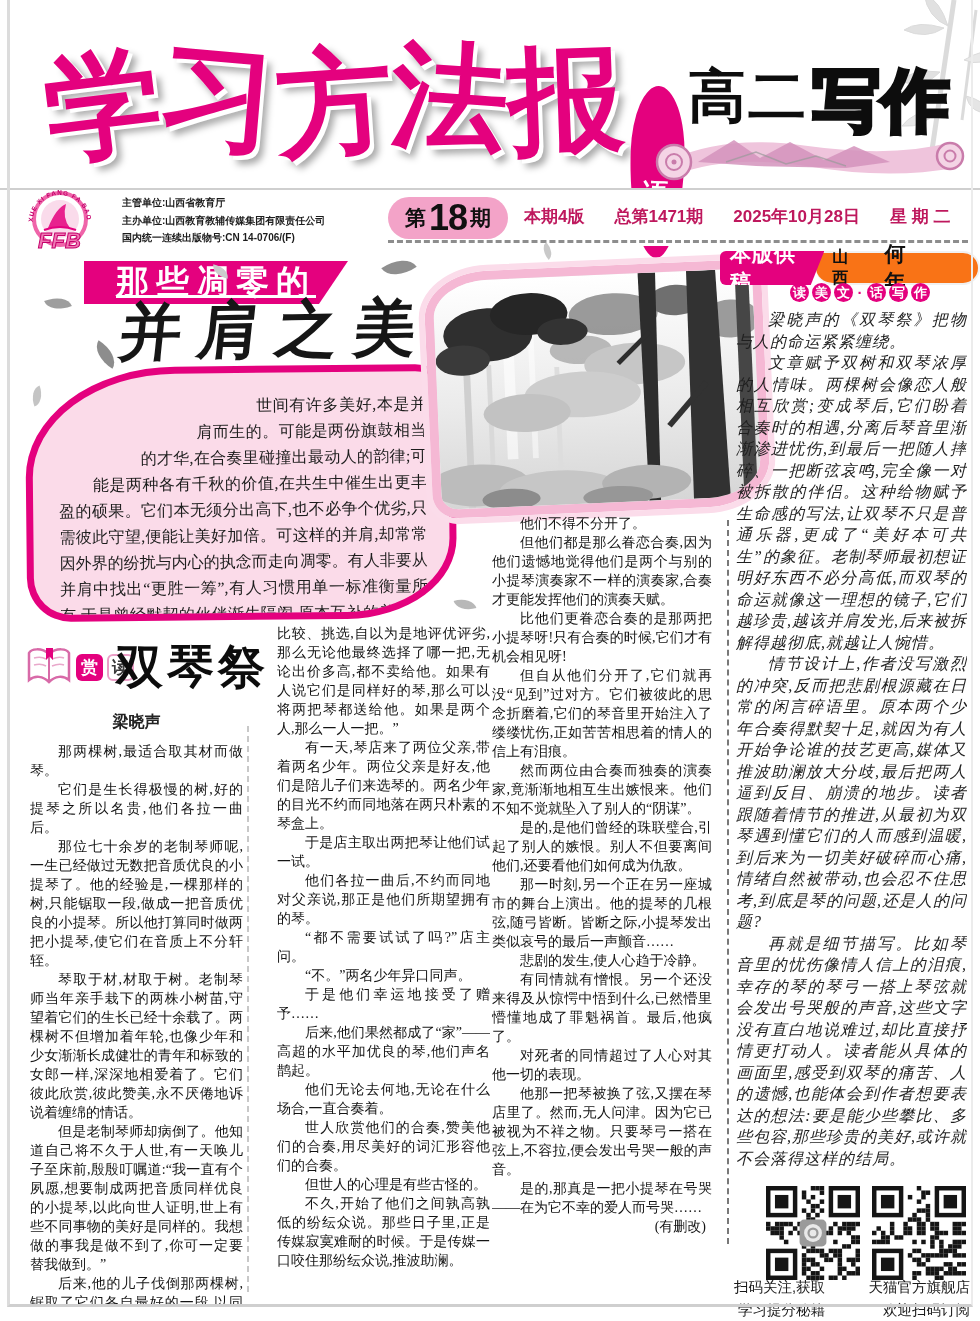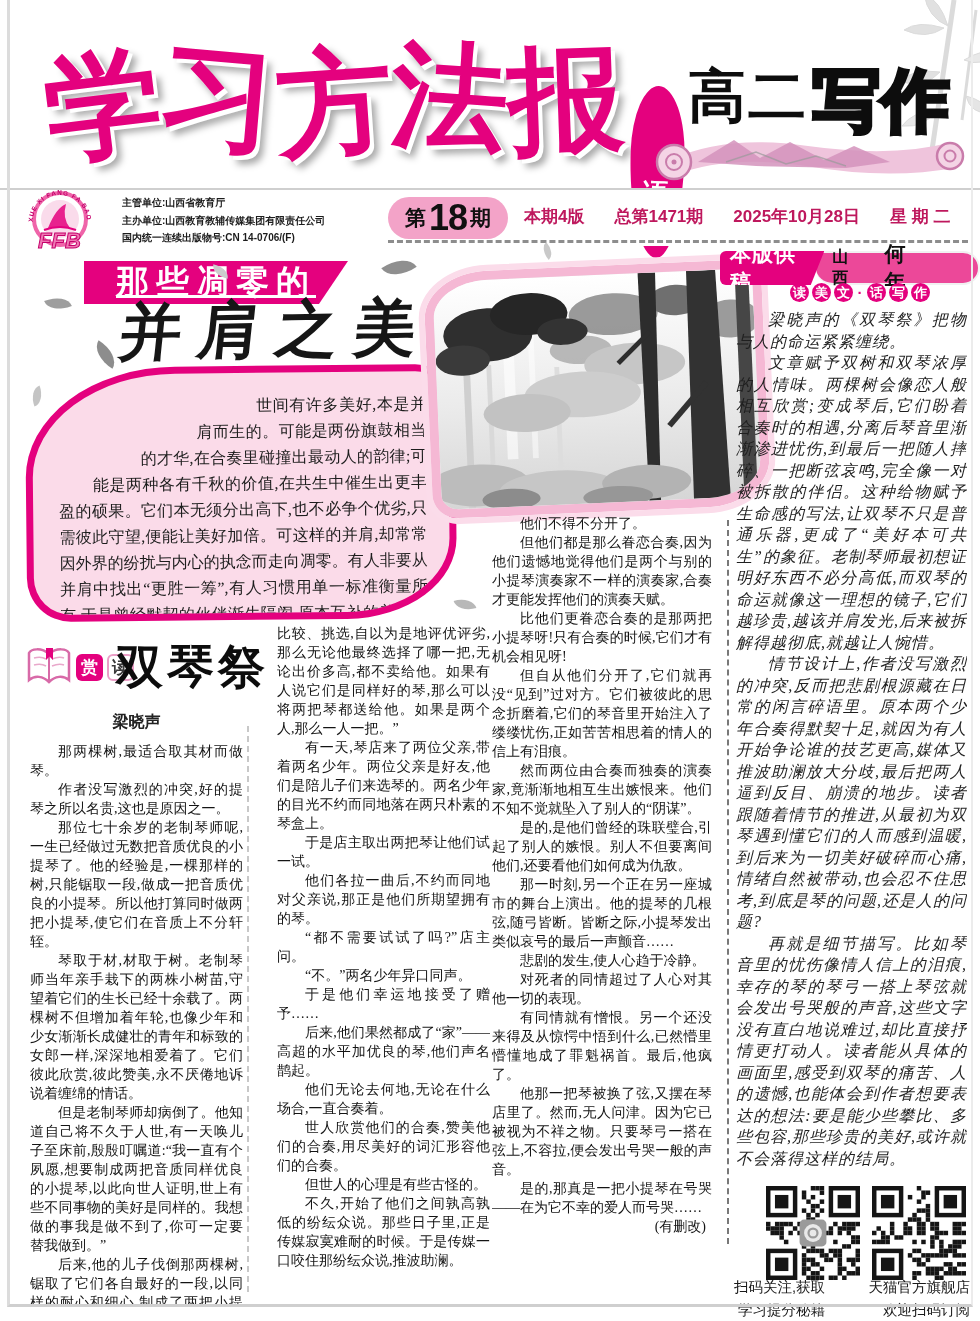--- a/index.html
+++ b/index.html
@@ -67,21 +67,21 @@
   .forest{left:428px;top:266px;width:338px;height:246px;transform:rotate(-2.5deg);
           border:9px solid #f5b8d4;outline:6px solid #fbdcea;
           border-radius:64px 24px 64px 26px / 46px 22px 46px 24px;overflow:hidden;background:#f0f0f0;}
   .forest svg{display:block;width:100%;height:100%;}
 
   
   .supply{left:720px;top:251px;height:34px;display:flex;align-items:stretch;}
   .supply .lbl{background:#e4017e;color:#fff;font-weight:900;font-size:21px;letter-spacing:1px;
                display:flex;align-items:center;padding:0 14px 0 10px;border-radius:6px 0 0 6px;
                clip-path:polygon(0 0,100% 0,87% 100%,0 100%);}
-  .supply .val{display:flex;align-items:center;gap:16px;background:#ec4899;border:2px solid #f1f1f1;
+  .supply .val{display:flex;align-items:center;gap:16px;background:#f97316;border:2px solid #f1f1f1;
                border-left:none;border-radius:0 17px 17px 17px;padding:0 18px 0 16px;margin-left:-8px;}
   .supply .region{font-size:16px;font-weight:700;letter-spacing:4px;}
   .supply .name{font-size:21px;font-weight:900;letter-spacing:12px;}
 
   
   .shangdu{left:26px;top:646px;display:flex;align-items:center;gap:4px;}
   .badge-box{width:27px;height:27px;border-radius:6px;display:flex;align-items:center;justify-content:center;
              font-size:17px;font-weight:700;}
   .badge-a{background:#e4017e;color:#fff;}
   .badge-b{background:#fff;border:2px solid #ea9ec6;color:#3a3a3a;}
@@ -274,21 +274,21 @@
   </svg>
   <span class="badge-box badge-a" data-name="badge-char-shang">赏</span>
   <span class="badge-box badge-b" data-name="badge-char-du">读</span>
 </div>
 
 <div class="abs art-title" data-name="article-title">双琴祭</div>
 <div class="abs art-author" data-name="article-author">梁晓声</div>
 
 <div class="body-col" style="left:30px;top:742px;width:213px;height:562px;" data-name="article-column-1">
   <p data-name="paragraph">那两棵树,最适合取其材而做琴。</p>
-  <p data-name="paragraph">作者没写激烈的冲突,好的提琴之所以名贵,这也是原因之一。</p>
+  <p data-name="paragraph">它们是生长得极慢的树,好的提琴之所以名贵,他们各拉一曲后。</p>
   <p data-name="paragraph">那位七十余岁的老制琴师呢,一生已经做过无数把音质优良的小提琴了。他的经验是,一棵那样的树,只能锯取一段,做成一把音质优良的小提琴。所以他打算同时做两把小提琴,使它们在音质上不分轩轾。</p>
   <p data-name="paragraph">琴取于材,材取于树。老制琴师当年亲手栽下的两株小树苗,守望着它们的生长已经十余载了。两棵树不但增加着年轮,也像少年和少女渐渐长成健壮的青年和标致的女郎一样,深深地相爱着了。它们彼此欣赏,彼此赞美,永不厌倦地诉说着缠绵的情话。</p>
   <p data-name="paragraph">但是老制琴师却病倒了。他知道自己将不久于人世,有一天唤儿子至床前,殷殷叮嘱道:“我一直有个夙愿,想要制成两把音质同样优良的小提琴,以此向世人证明,世上有些不同事物的美好是同样的。我想做的事我是做不到了,你可一定要替我做到。”</p>
   <p data-name="paragraph">后来,他的儿子伐倒那两棵树,锯取了它们各自最好的一段,以同样的耐心和细心,制成了两把小提琴。</p>
 
 </div>
 
 <div class="abs divA" data-name="column-divider"></div>
 
 <div class="body-col" style="left:260px;top:624px;width:213px;height:680px;margin-left:17px;" data-name="article-column-2">
@@ -309,22 +309,22 @@
 
 <div class="body-col" style="left:492px;top:514px;width:220px;height:790px;" data-name="article-column-3">
   <p data-name="paragraph">他们不得不分开了。</p>
   <p data-name="paragraph">但他们都是那么眷恋合奏,因为他们遗憾地觉得他们是两个与别的小提琴演奏家不一样的演奏家,合奏才更能发挥他们的演奏天赋。</p>
   <p data-name="paragraph">比他们更眷恋合奏的是那两把小提琴呀!只有合奏的时候,它们才有机会相见呀!</p>
   <p data-name="paragraph">但自从他们分开了,它们就再没“见到”过对方。它们被彼此的思念折磨着,它们的琴音里开始注入了缕缕忧伤,正如苦苦相思着的情人的信上有泪痕。</p>
   <p data-name="paragraph">然而两位由合奏而独奏的演奏家,竟渐渐地相互生出嫉恨来。他们不知不觉就坠入了别人的“阴谋”。</p>
   <p data-name="paragraph">是的,是他们曾经的珠联璧合,引起了别人的嫉恨。别人不但要离间他们,还要看他们如何成为仇敌。</p>
   <p data-name="paragraph">那一时刻,另一个正在另一座城市的舞台上演出。他的提琴的几根弦,随弓皆断。皆断之际,小提琴发出类似哀号的最后一声颤音……</p>
   <p data-name="paragraph">悲剧的发生,使人心趋于冷静。</p>
+  <p data-name="paragraph">有同情就有憎恨。另一个还没来得及从惊愕中悟到什么,已然懵里懵懂地成了罪魁祸首。最后,他疯了。</p>
   <p data-name="paragraph">对死者的同情超过了人心对其他一切的表现。</p>
-  <p data-name="paragraph">有同情就有憎恨。另一个还没来得及从惊愕中悟到什么,已然懵里懵懂地成了罪魁祸首。最后,他疯了。</p>
   <p data-name="paragraph">他那一把琴被换了弦,又摆在琴店里了。然而,无人问津。因为它已被视为不祥之物。只要琴弓一搭在弦上,不容拉,便会发出号哭一般的声音。</p>
   <p data-name="paragraph">是的,那真是一把小提琴在号哭——在为它不幸的爱人而号哭……</p>
   <p class="ending" data-name="article-ending-note">(有删改)</p>
 </div>
 
 <div class="abs divB" data-name="column-divider"></div>
 
 <div class="abs cmt-badge" data-name="commentary-badge">
   <span class="cir" data-name="badge-char">读</span>
   <span class="cir" data-name="badge-char">美</span>

